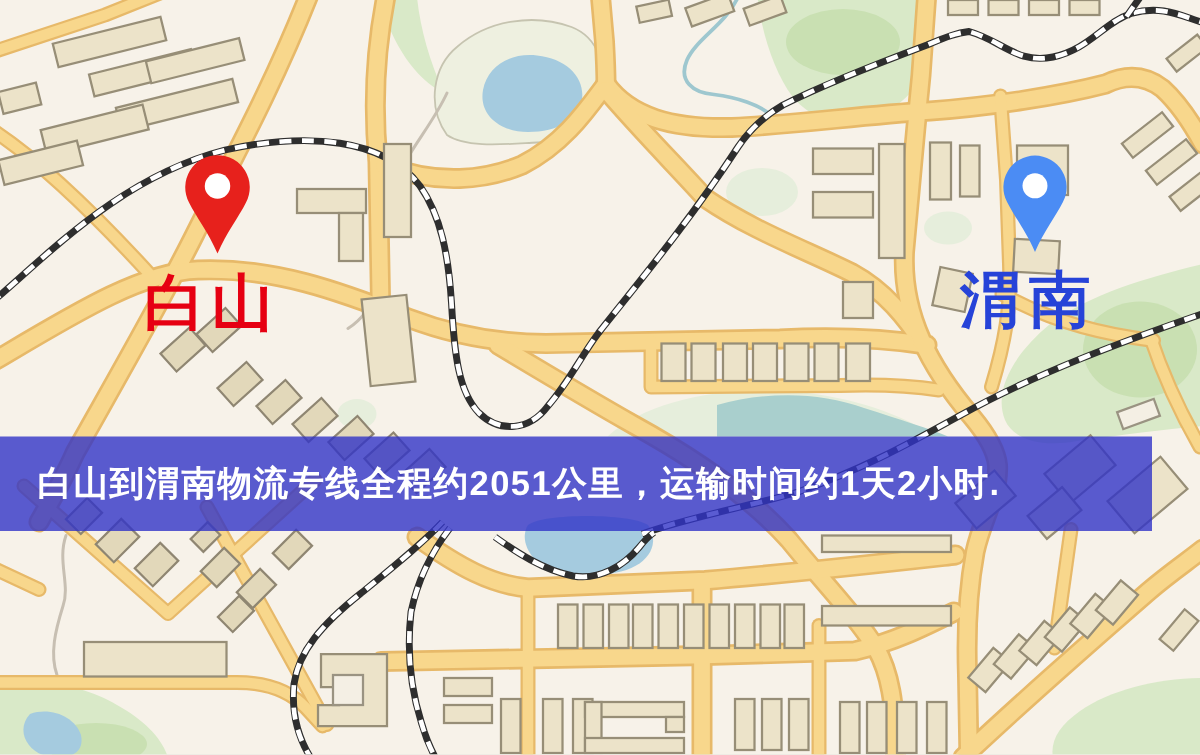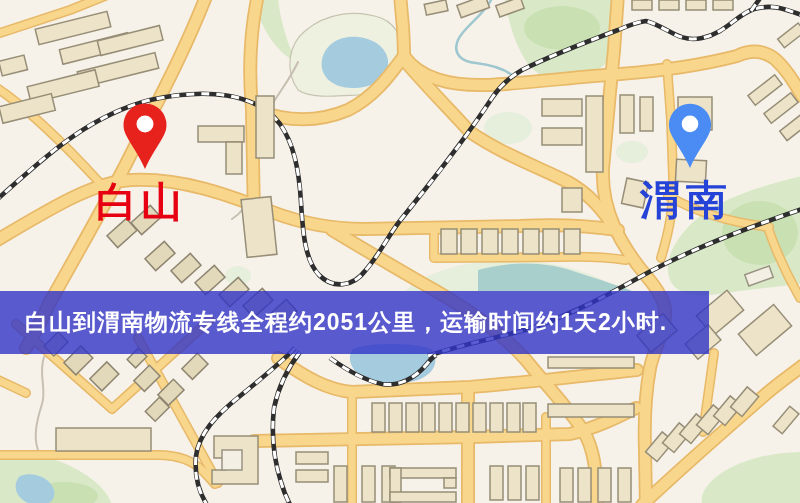--- a/index.html
+++ b/index.html
@@ -25,21 +25,21 @@
   .rww{fill:none;stroke:#ffffff;stroke-width:3.1;stroke-dasharray:8 7;}
   .b{fill:#ece3c9;stroke:#978e77;stroke-width:1.5;}
   .b2{fill:#e2d8ba;stroke:#8f8672;stroke-width:1.5;}
   .bw{fill:#f4efe4;stroke:#9a9382;stroke-width:1.5;}
   .pinhole{fill:#ffffff;}
   
   .map-label{position:absolute;font-weight:bold;font-size:41px;line-height:1;white-space:nowrap;z-index:4;}
   .origin-label{left:96px;top:182px;color:#e60012;letter-spacing:4px;}
   .dest-label{left:640px;top:180px;color:#2643d8;letter-spacing:5px;}
   .banner{
-    position:absolute;left:0;top:291px;width:709px;height:63px;z-index:3;
+    position:absolute;left:0;top:291px;width:768px;height:63px;z-index:3;
     background:rgba(49,51,199,0.80);display:flex;align-items:center;
   }
   .banner span{
     color:#ffffff;font-size:23px;font-weight:600;letter-spacing:1px;
     padding-left:25px;white-space:nowrap;
   }
 </style>
 </head>
 <body>
 

